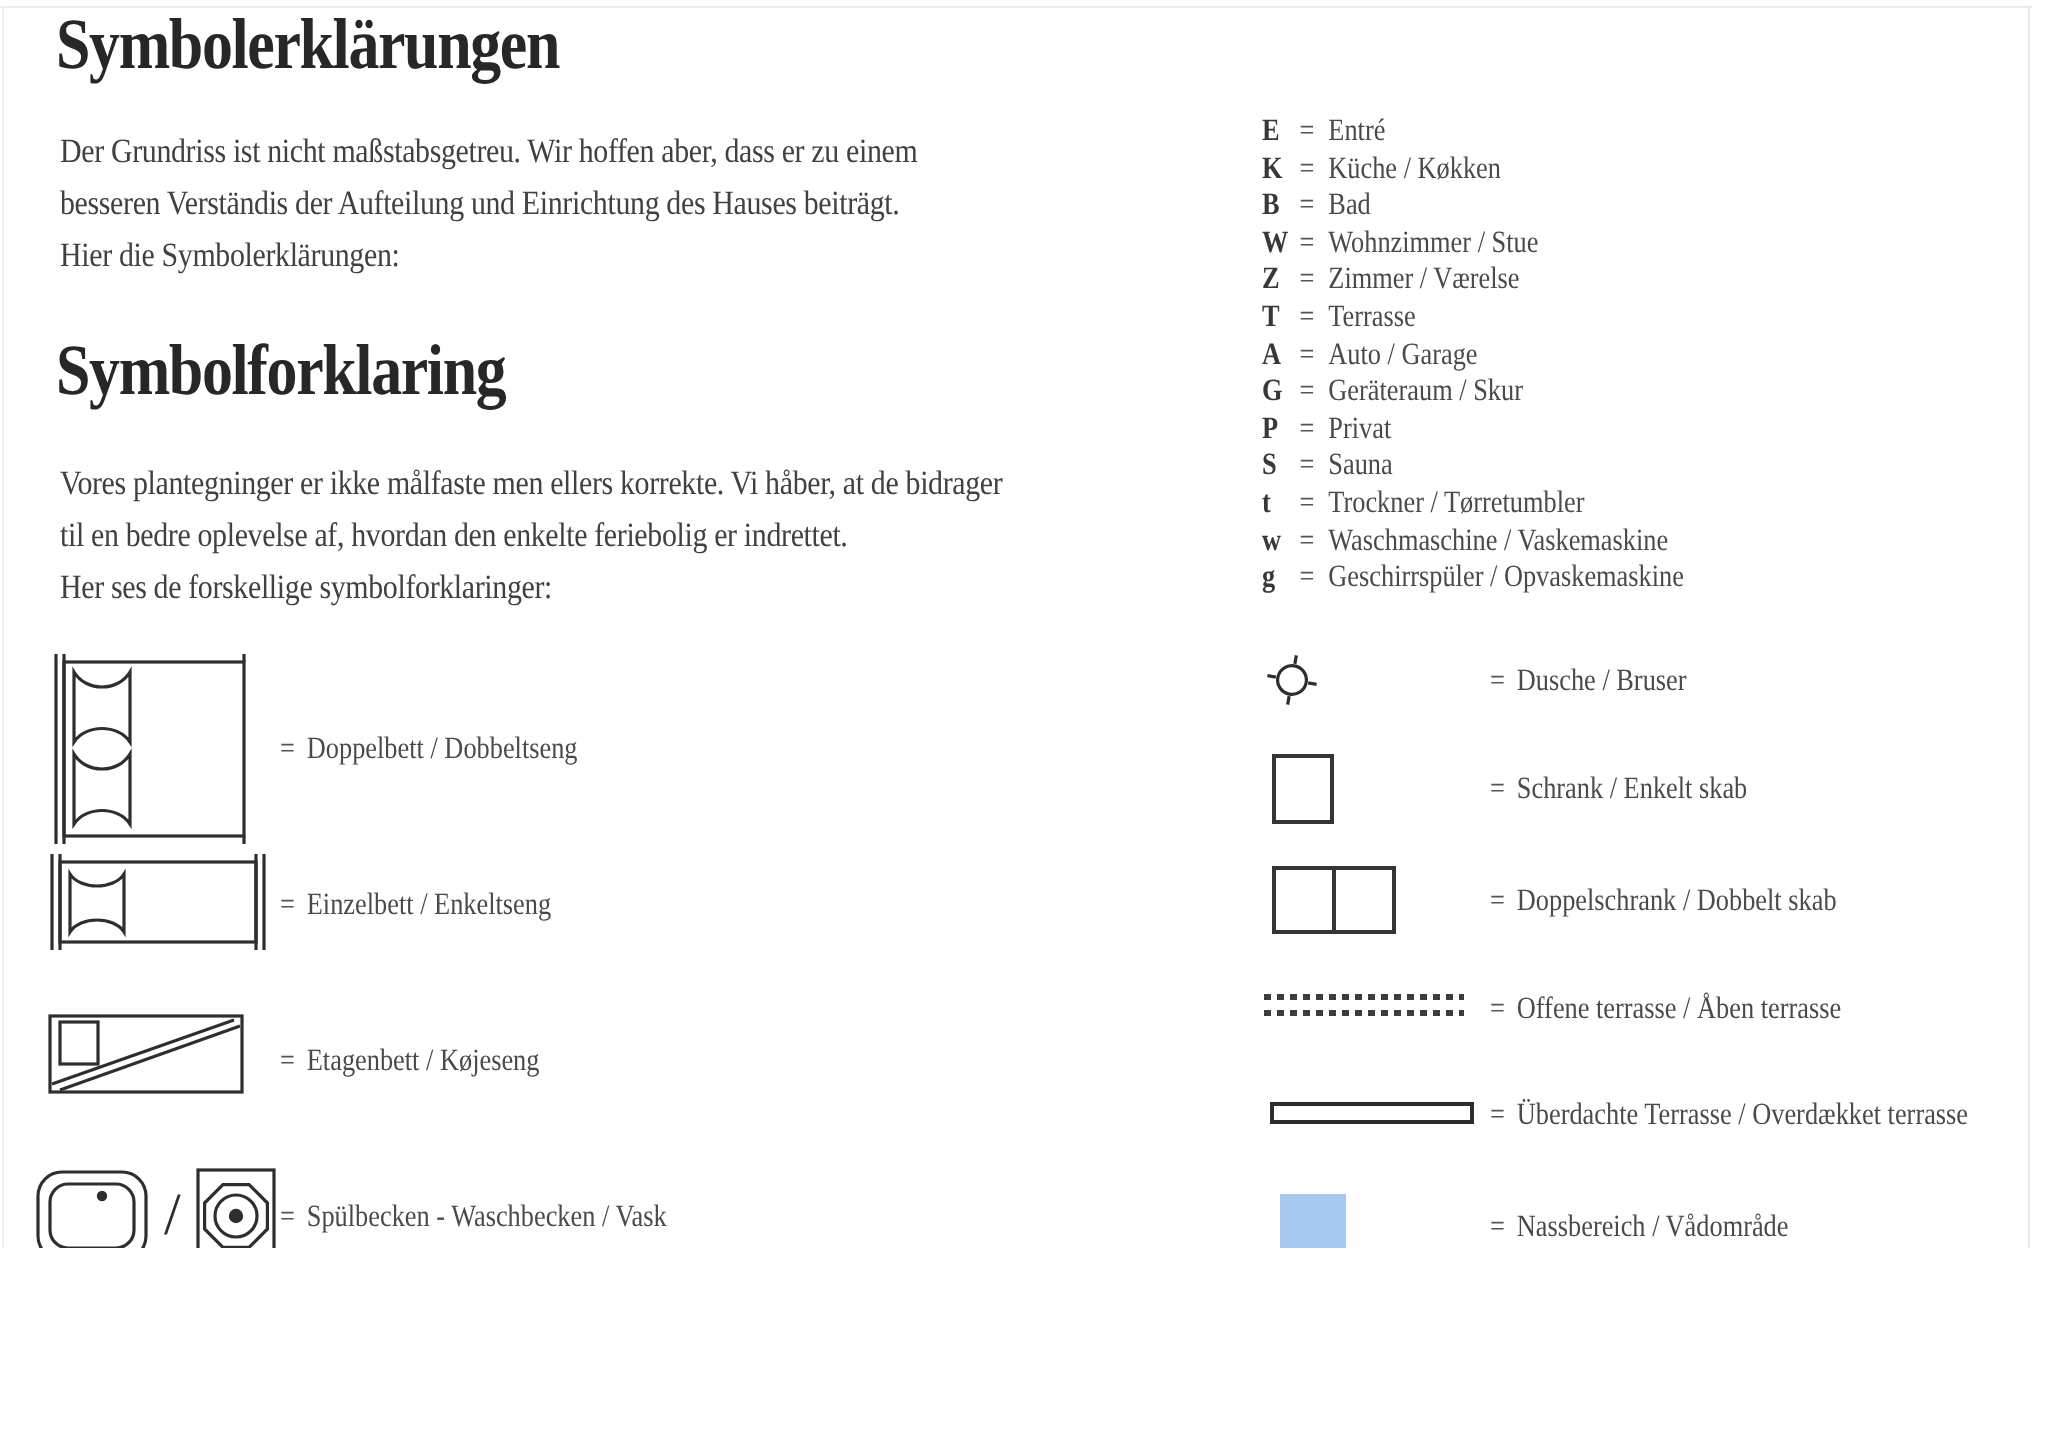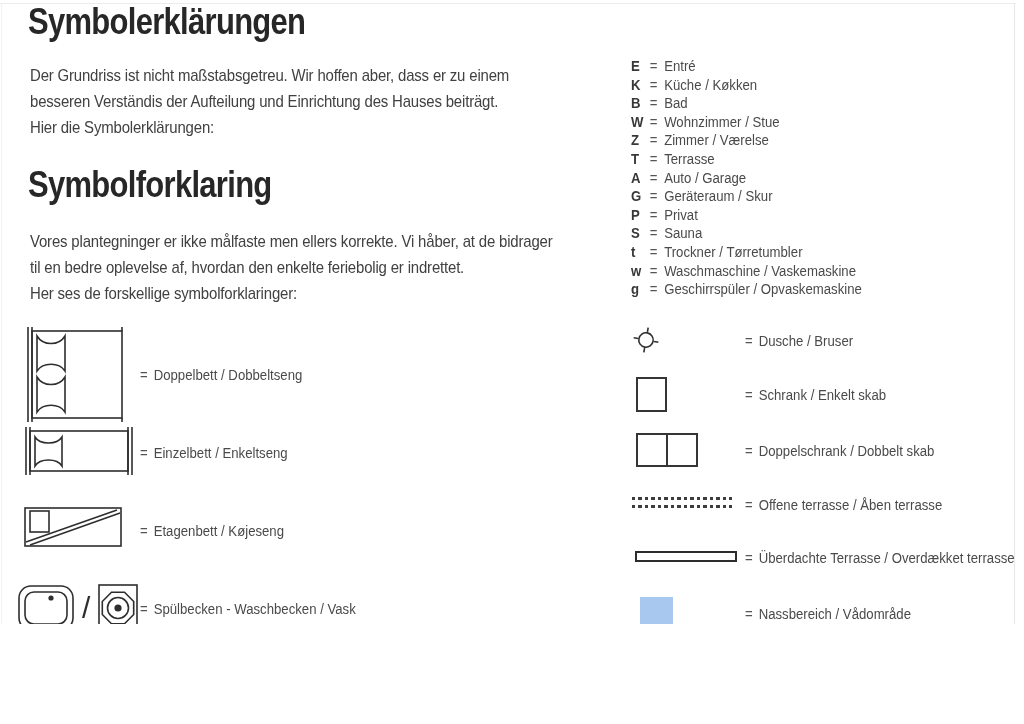--- a/index.html
+++ b/index.html
@@ -1,18 +1,18 @@
 <!DOCTYPE html>
 <html><head>
 <meta charset="utf-8">
 <style>
   html,body{margin:0;padding:0;background:#ffffff;}
   .page{
     position:relative;width:1024px;height:624px;background:#ffffff;overflow:hidden;
-    font-family:Liberation Sans, sans-serif;color:#404040;
+    font-family:Liberation Serif, serif;color:#404040;
   }
   .heading{
     position:absolute;font-size:36px;font-weight:700;color:#272727;
     letter-spacing:-0.8px;white-space:nowrap;
     transform:scaleX(0.86);transform-origin:0 0;line-height:44px;
   }
   .para{
     position:absolute;font-size:17px;line-height:26px;letter-spacing:-0.2px;
     color:#414141;white-space:nowrap;transform:scaleX(0.88);transform-origin:0 0;
   }

